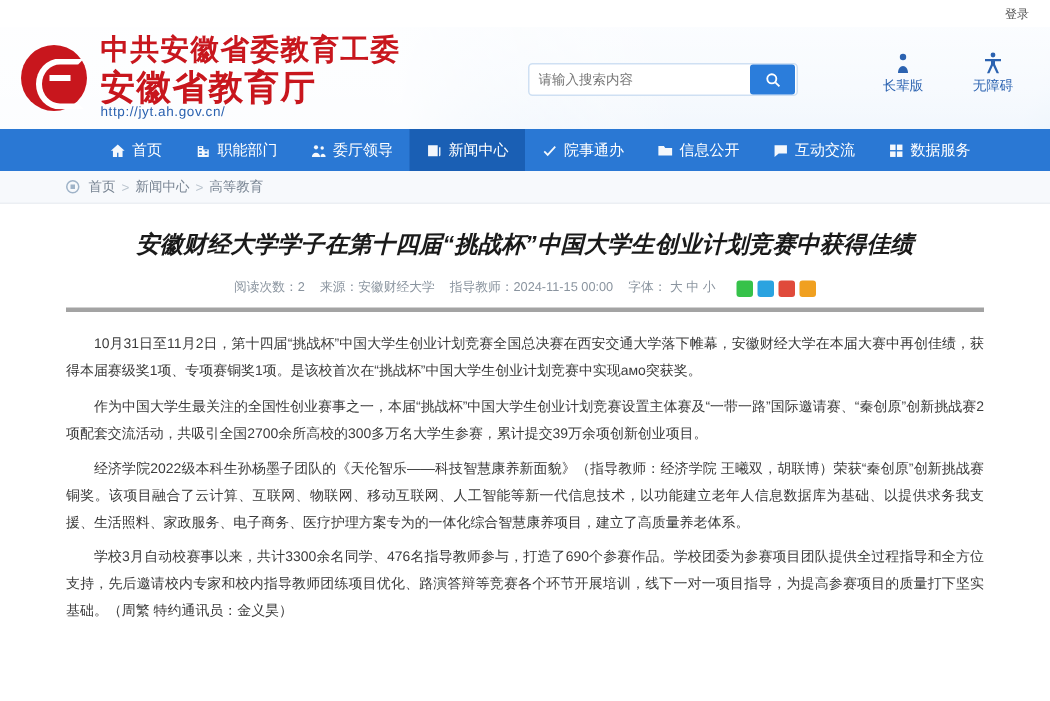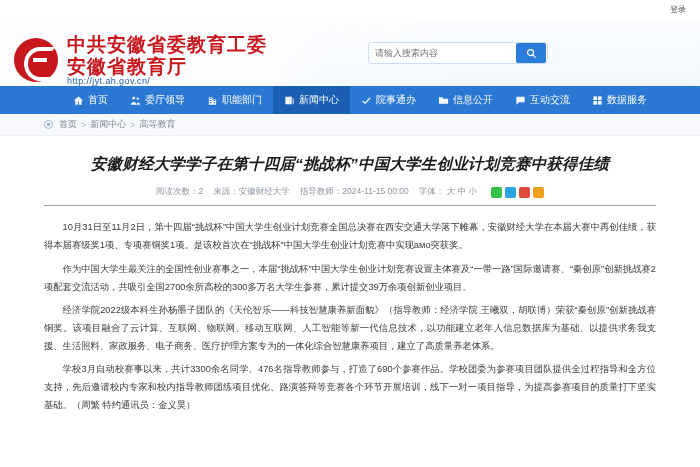--- a/index.html
+++ b/index.html
@@ -23,21 +23,21 @@
     font-size: 8px;
     color: #555;
   }
 
   
   .header {
     position: relative;
     height: 68px;
     background: linear-gradient(180deg,#f3f8fe 0%, #e8f1fc 60%, #dbeafa 100%);
     display: flex;
-    align-items: flex-end;
+    align-items: center;
     padding: 0 14px;
     overflow: hidden;
   }
   .header:before {
     content: "";
     position: absolute;
     left: 0; top: 0; right: 0; bottom: 0;
     background:
       radial-gradient(circle at 12% 120%, rgba(255,255,255,.9) 0 30%, rgba(255,255,255,0) 60%),
       radial-gradient(circle at 78% -20%, rgba(255,255,255,.65) 0 28%, rgba(255,255,255,0) 55%);
@@ -69,32 +69,32 @@
     background: #fff;
   }
   .titles { line-height: 1.05; }
   .title-line1, .title-line2 {
     color: #c8161d;
     font-weight: bold;
     letter-spacing: 1px;
     font-size: 19px;
     white-space: nowrap;
   }
-  .title-line2 { font-size: 19px; margin-top: 2px; }
+  .title-line2 { font-size: 23px; margin-top: 2px; }
   .site-url {
     margin-top: 0;
     font-size: 9px;
     color: #2b62b0;
     letter-spacing: .4px;
   }
 
   
   .search-area {
     position: absolute;
-    left: 368px; top: 24px;
+    left: 352px; top: 24px;
     width: 180px; height: 22px;
     background: #fff;
     border: 1px solid #cfe0f3;
     border-radius: 3px;
     display: flex;
     align-items: center;
     z-index: 2;
   }
   .search-input {
     flex: 1;
@@ -202,21 +202,21 @@
     font-size: 15.5px;
     font-weight: bold;
     color: #1a1a1a;
     line-height: 1.5;
     letter-spacing: .2px;
     font-style: italic;
   }
   .meta {
     margin-top: 11px;
     padding-bottom: 7px;
-    border-bottom: 1px solid #a3a3a3;
+    border-bottom: 3px solid #a3a3a3;
     display: flex;
     align-items: center;
     justify-content: center;
     gap: 10px;
     font-size: 8.5px;
     color: #8a949f;
     position: relative;
   }
   .meta .fontsize { color: #8a949f; }
   .meta .fontsize b { font-weight: normal; }
@@ -263,48 +263,68 @@
     <button class="search-btn">
       <span>
         <svg width="11" height="11" viewBox="0 0 16 16" fill="none" stroke="#ffffff" stroke-width="1.8">
           <circle cx="6.6" cy="6.6" r="4.4"></circle>
           <line x1="10" y1="10" x2="14" y2="14"></line>
         </svg>
       </span>
     </button>
   </div>
 
+  <div class="header-helpers">
+    <div class="helper">
+      <span class="hicon">
+        <svg width="16" height="16" viewBox="0 0 24 24" fill="#2b62b0">
+          <circle cx="12" cy="6" r="3.2"></circle>
+          <path d="M7 22c0-4 2.2-7 5-7s5 3 5 7z"></path>
+        </svg>
+      </span>
+      <span>长辈版</span>
+    </div>
+    <div class="helper">
+      <span class="hicon">
+        <svg width="16" height="16" viewBox="0 0 24 24" fill="#2b62b0">
+          <circle cx="12" cy="4" r="2.4"></circle>
+          <path d="M4 8h16v2.2H14v3l4 9h-2.4L12 14.6 8.4 22.2H6l4-9v-3H4z"></path>
+        </svg>
+      </span>
+      <span>无障碍</span>
+    </div>
+  </div>
 </div>
 
 <div class="nav">
   <div class="nav-item">
     <span class="nicon">
       <svg width="11" height="11" viewBox="0 0 24 24" fill="#ffffff">
           <path d="M12 3 2 12h3v9h6v-6h2v6h6v-9h3z"></path>
         </svg>
     </span>
     <span>首页</span>
+  </div>
+  <div class="nav-item">
+    <span class="nicon">
+      <svg width="11" height="11" viewBox="0 0 24 24" fill="#ffffff">
+          <path d="M4 21V5h8v5h8v11zM6 8h4V6H6zm0 5h4v-2H6zm0 5h4v-2H6zm8 0h4v-2h-4zm0-5h4v-2h-4z"></path>
+        </svg>
+    </span>
+    <span>职能部门</span>
   </div>
   <div class="nav-item">
     <span class="nicon">
       <svg width="11" height="11" viewBox="0 0 24 24" fill="#ffffff">
           <circle cx="8" cy="7" r="3"></circle>
           <circle cx="17" cy="8" r="2.5"></circle>
           <path d="M2 21c0-3.4 2.7-6 6-6s6 2.6 6 6zM14.5 21c0-2.6 1.4-4.5 3.5-4.5S22 18.4 22 21z"></path>
         </svg>
     </span>
     <span>委厅领导</span>
-  </div>
-  <div class="nav-item">
-    <span class="nicon">
-      <svg width="11" height="11" viewBox="0 0 24 24" fill="#ffffff">
-          <path d="M4 21V5h8v5h8v11zM6 8h4V6H6zm0 5h4v-2H6zm0 5h4v-2H6zm8 0h4v-2h-4zm0-5h4v-2h-4z"></path>
-        </svg>
-    </span>
-    <span>职能部门</span>
   </div>
   <div class="nav-item active">
     <span class="nicon">
       <svg width="11" height="11" viewBox="0 0 24 24" fill="#ffffff">
           <path d="M3 4h14v16H3zm2 3h10v2H5zm0 4h10v2H5zm0 4h7v2H5zM19 7h2v11a2 2 0 0 1-2 2z"></path>
         </svg>
     </span>
     <span>新闻中心</span>
   </div>
   <div class="nav-item">

